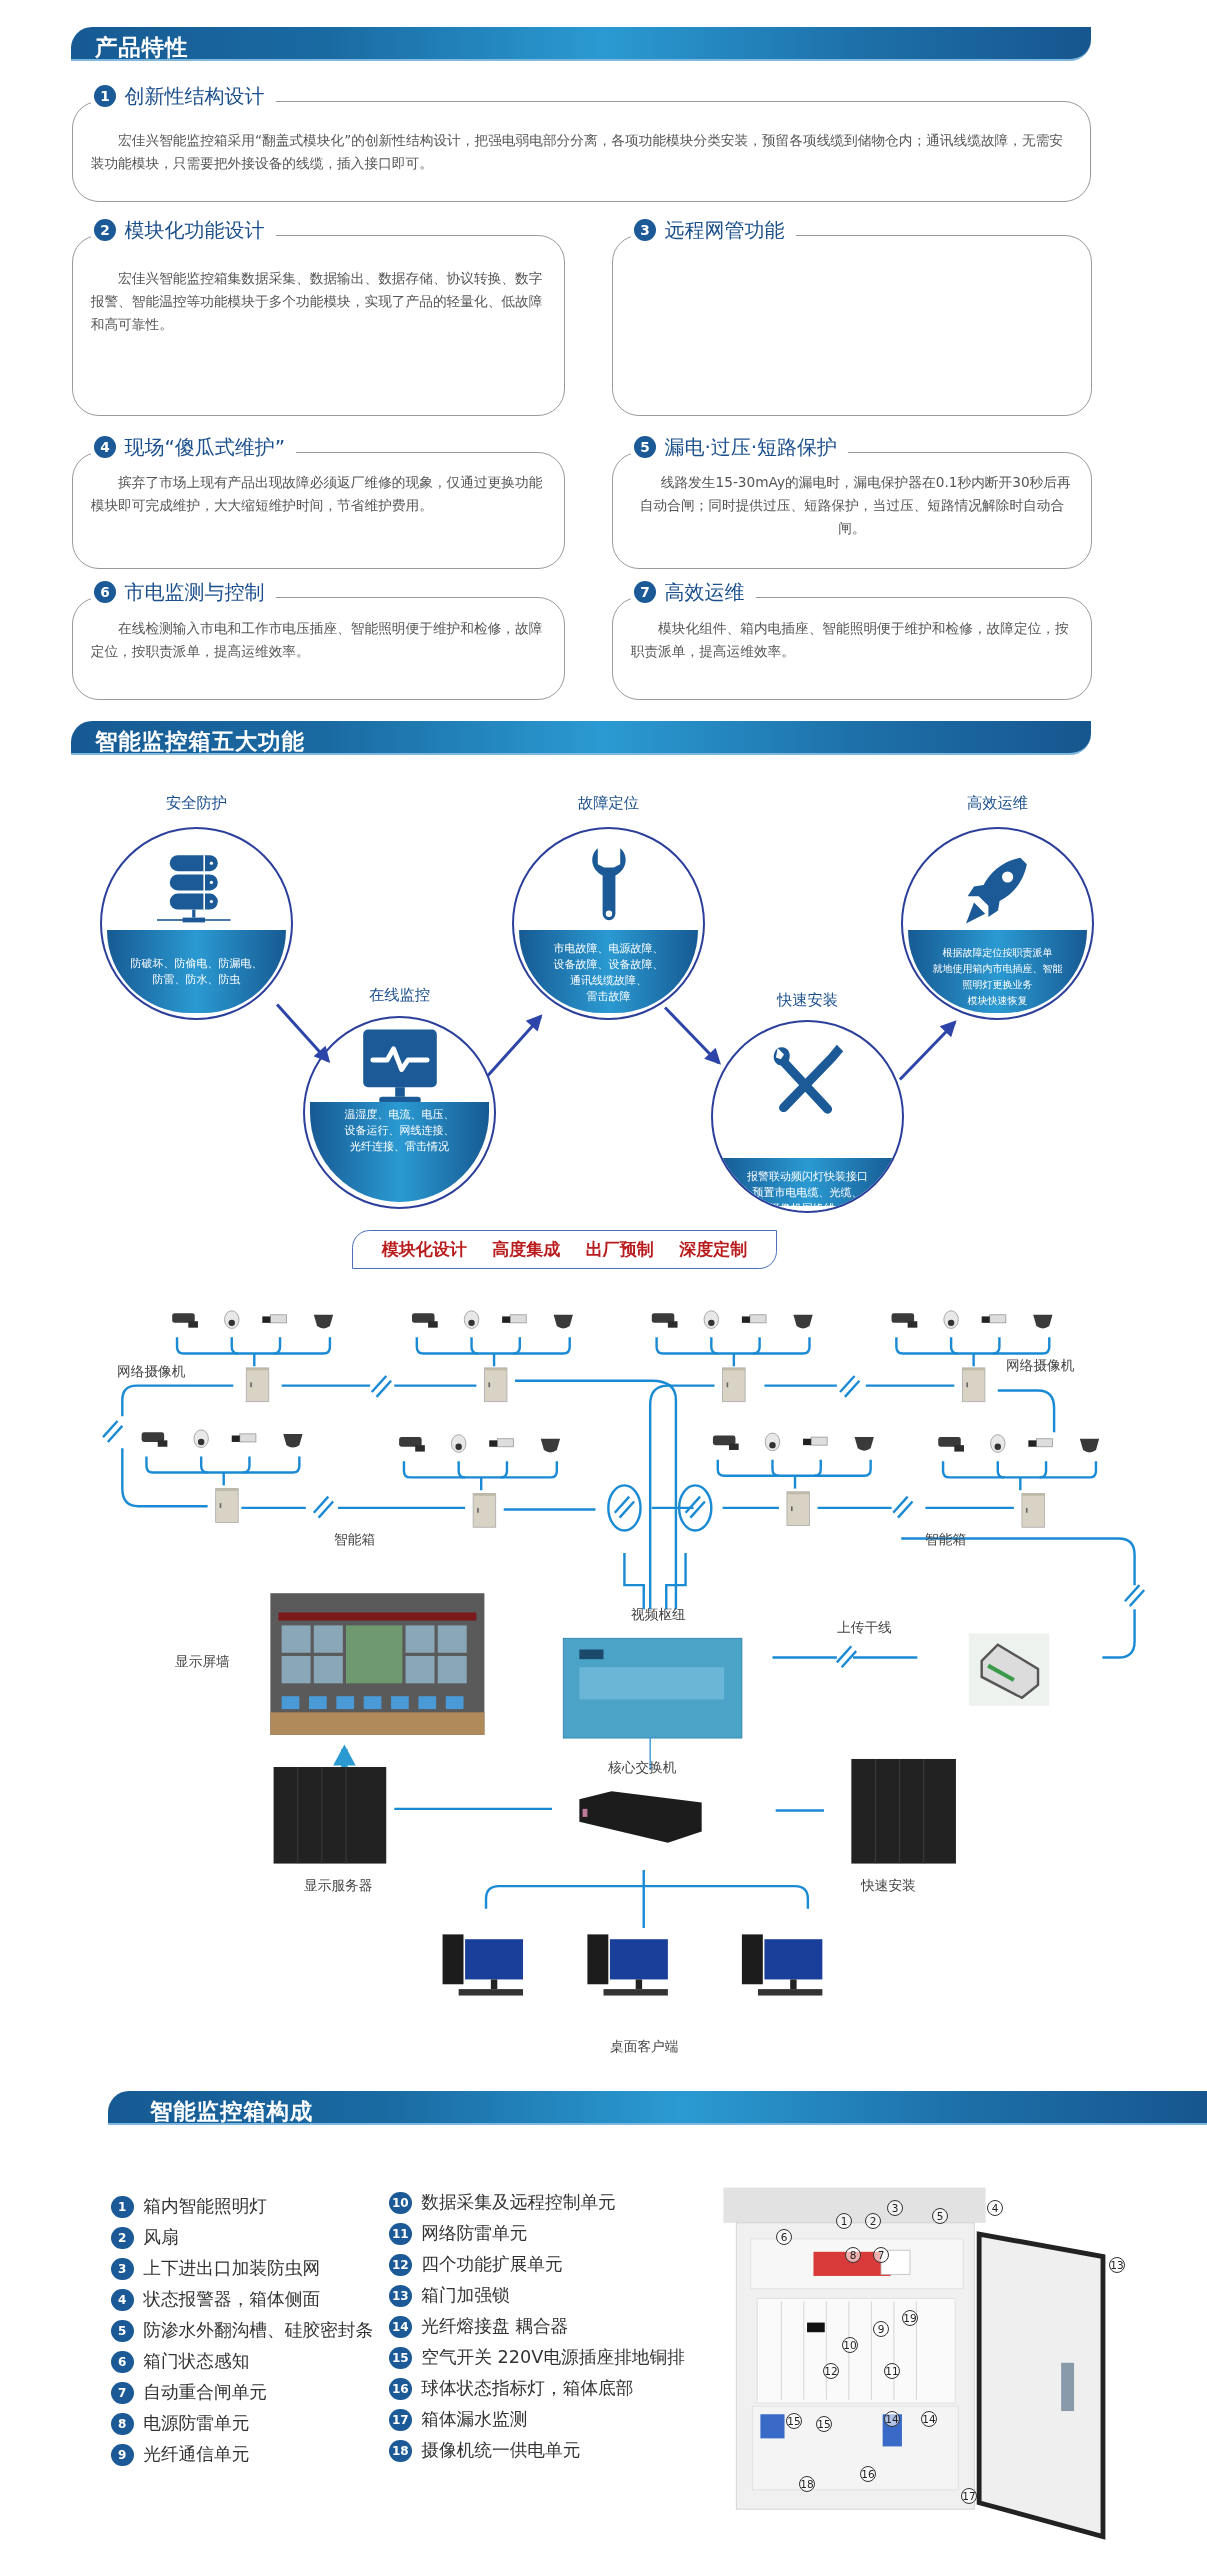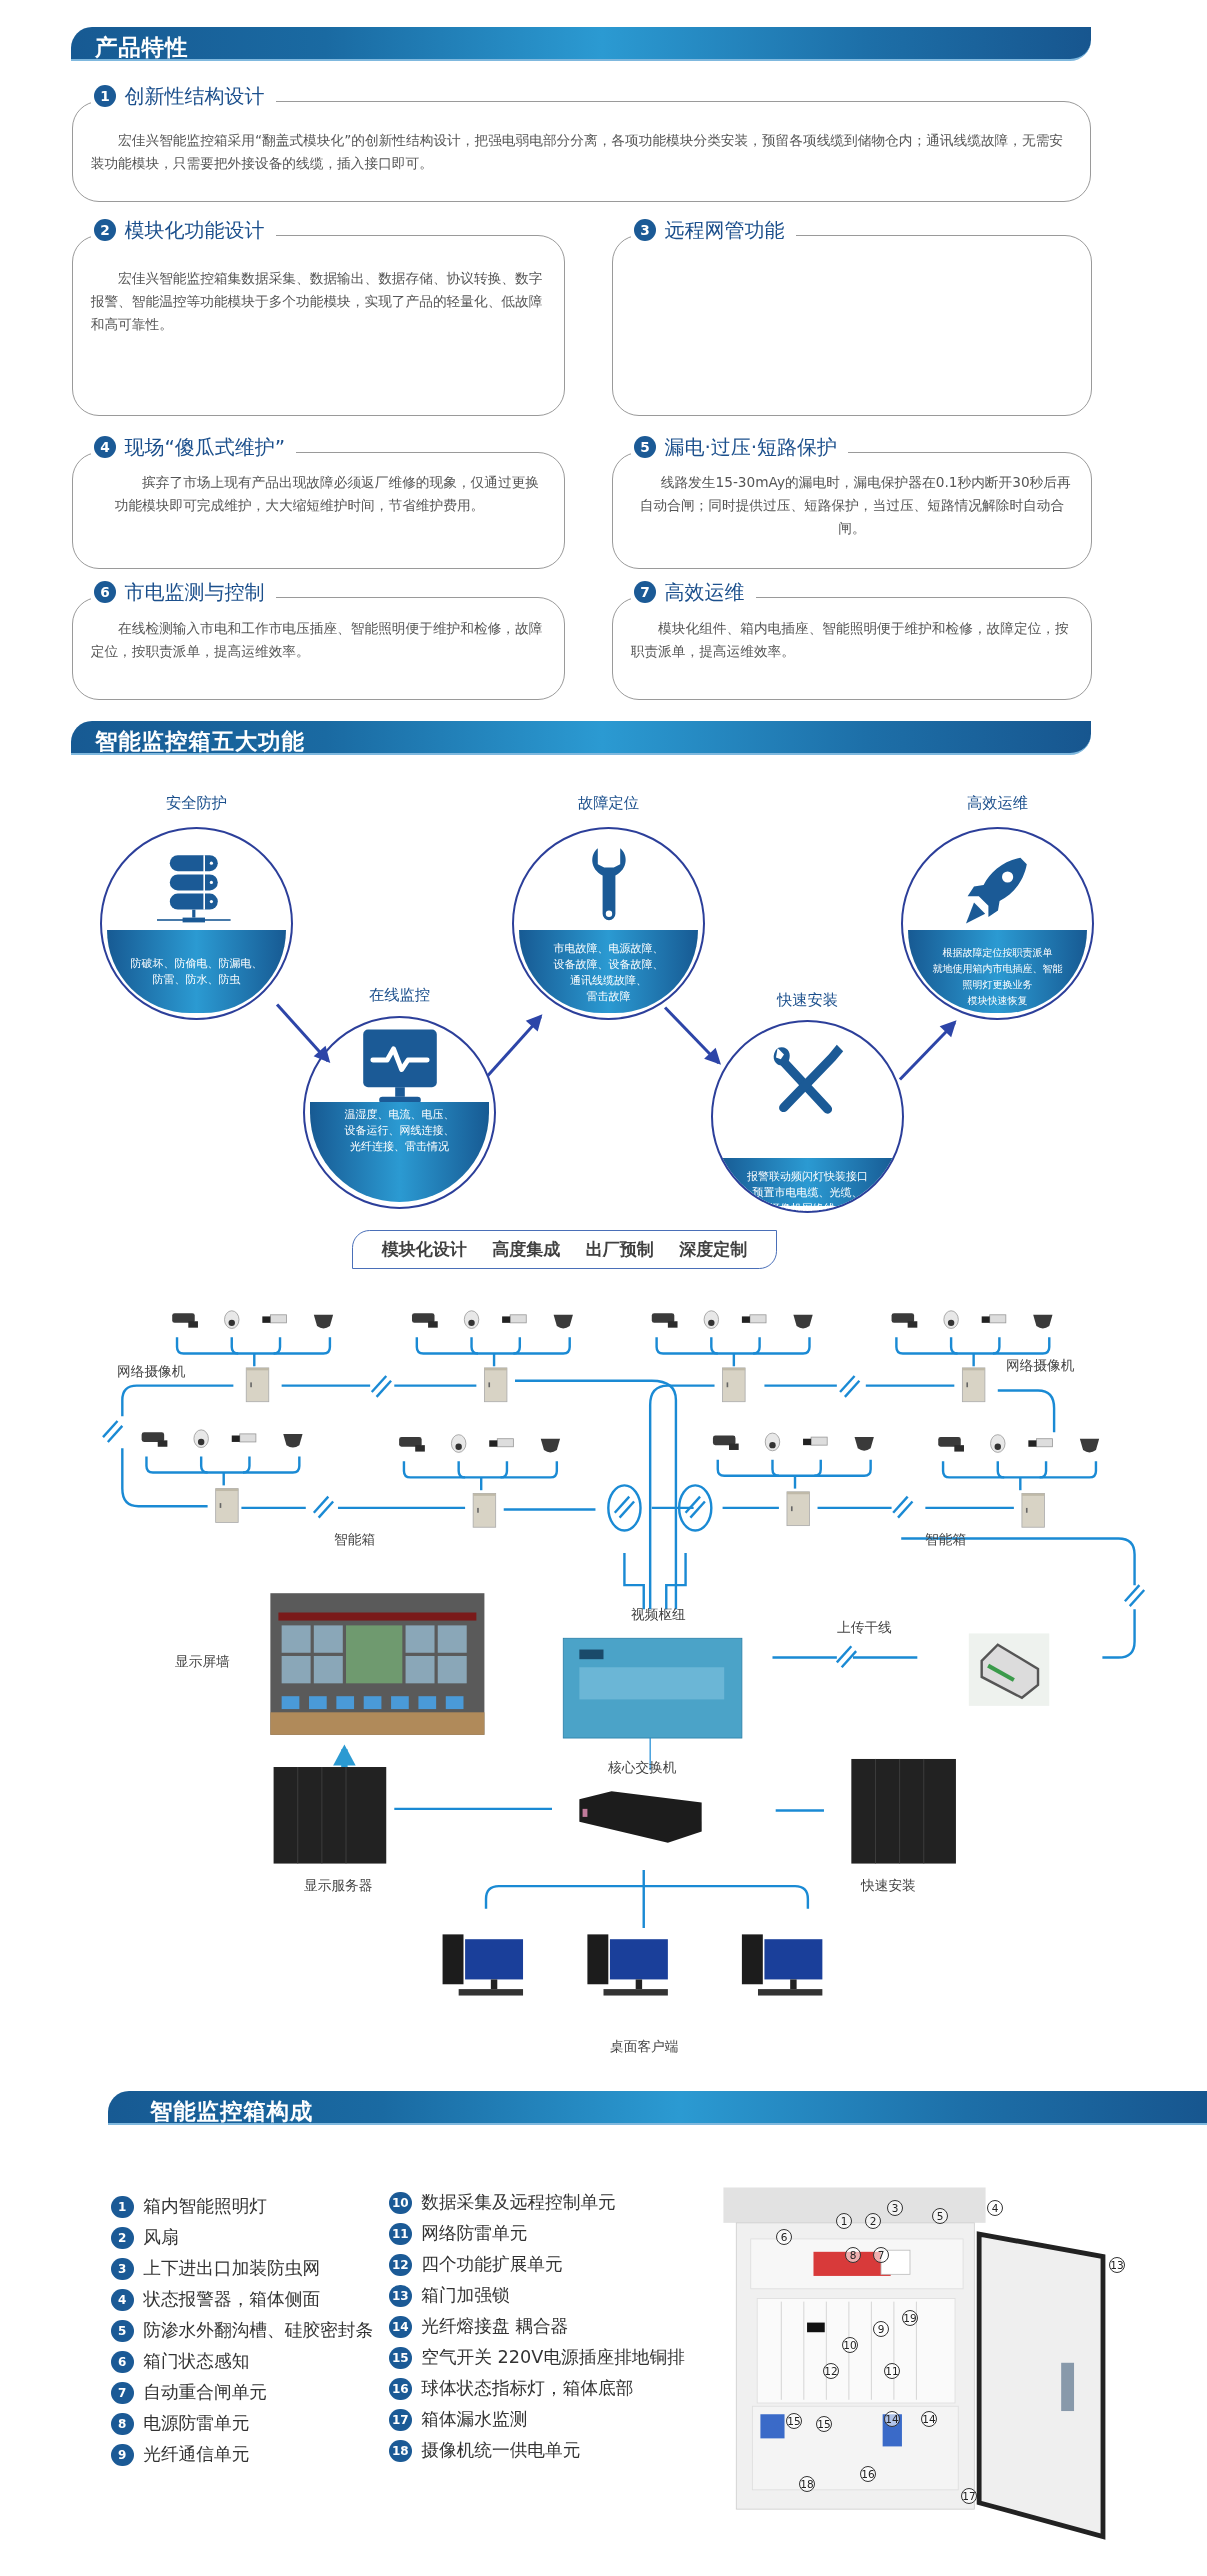--- a/index.html
+++ b/index.html
@@ -49,21 +49,21 @@
   .arrow-line { position: absolute; height: 3.2px; background: #2d45a8; transform-origin: 0 50%; }
   .arrow-line::after {
     content: ""; position: absolute; right: -3.2px; top: -7.2px;
     border-left: 16px solid #2d45a8; border-top: 8.9px solid transparent; border-bottom: 8.9px solid transparent;
   }
 
   .tagline {
     position: absolute; left: 352px; top: 1230px; width: 425px; height: 39px;
     border: 1.2px solid #4a6fb8; border-radius: 17.7px 0 17.7px 0;
     display: flex; align-items: center; justify-content: space-around; padding: 0 16px;
-    color: #404040; font-weight: bold; font-size: 17px;
+    color: #b91c1c; font-weight: bold; font-size: 17px;
   }
 
   .net-label { position: absolute; font-size: 13.7px; color: #444; }
   .net { position: absolute; left: 0; top: 0; }
 
   .legend { position: absolute; font-size: 17.7px; color: #333; }
   .legend .row { display: flex; align-items: flex-start; gap: 9.7px; line-height: 31px; }
   .legend .badge {
     flex: 0 0 22.5px; width: 22.5px; height: 22.5px; margin-top: 4.8px; border-radius: 50%;
     background: #1b5a96; color: #fff; font-size: 12px; display: flex; align-items: center; justify-content: center; font-weight: bold;
@@ -100,21 +100,21 @@
       <span class="num-dot">3</span>
       <span>远程网管功能</span>
     </div>
 </div>
 
 <div class="card" style="left:72px; top:452px; width:493px; height:117px;">
   <div class="card-title">
       <span class="num-dot">4</span>
       <span>现场“傻瓜式维护”</span>
     </div>
-  <div class="card-body" style="top:17.7px;margin-left:24px;">摈弃了市场上现有产品出现故障必须返厂维修的现象，仅通过更换功能模块即可完成维护，大大缩短维护时间，节省维护费用。</div>
+  <div class="card-body" style="top:17.7px;">摈弃了市场上现有产品出现故障必须返厂维修的现象，仅通过更换功能模块即可完成维护，大大缩短维护时间，节省维护费用。</div>
 </div>
 
 <div class="card" style="left:612px; top:452px; width:480px; height:117px;">
   <div class="card-title">
       <span class="num-dot">5</span>
       <span>漏电·过压·短路保护</span>
     </div>
   <div class="card-body" style="top:17.7px;text-align:center;">线路发生15-30mAy的漏电时，漏电保护器在0.1秒内断开30秒后再自动合闸；同时提供过压、短路保护，当过压、短路情况解除时自动合闸。</div>
 </div>
 

